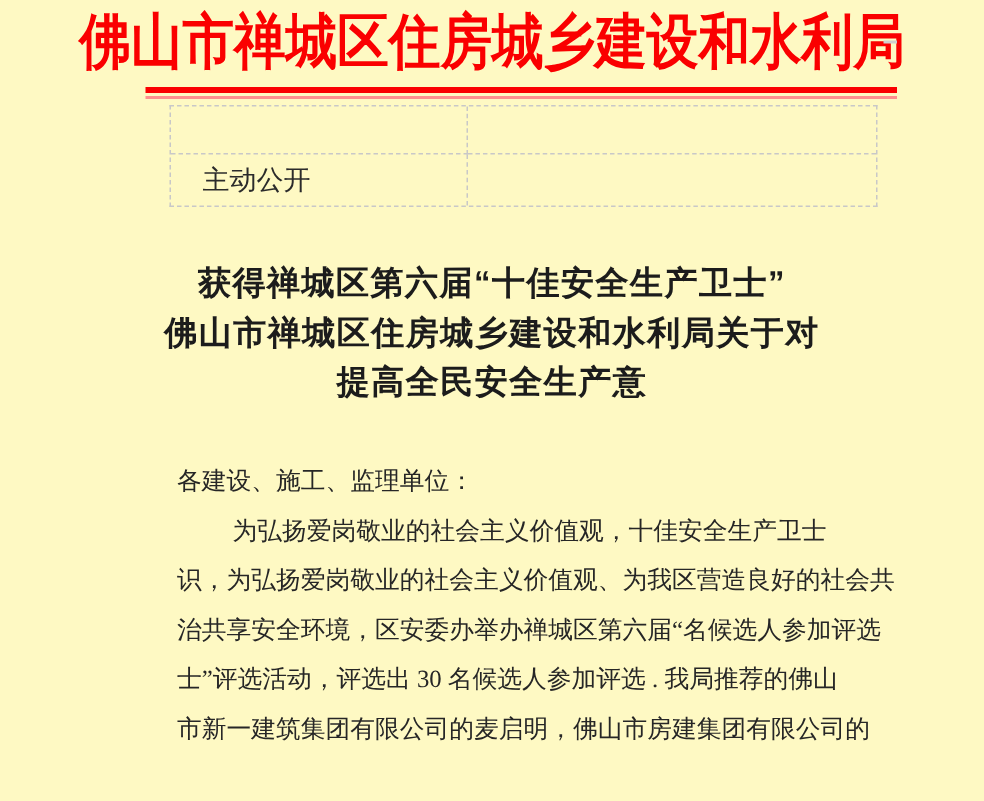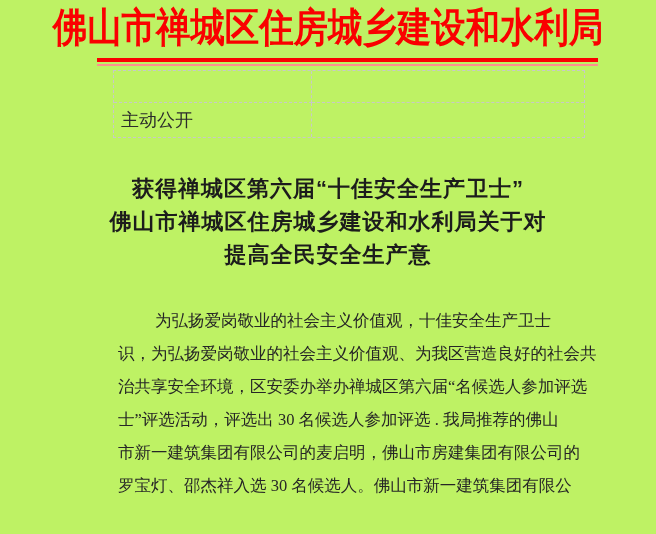--- a/index.html
+++ b/index.html
@@ -4,21 +4,21 @@
 <style>
   html, body {
     margin: 0;
     padding: 0;
     background: #ffffff;
   }
   .page {
     position: relative;
     width: 656px;
     height: 534px;
-    background: #bef264;
+    background: #fef9c3;
     overflow: hidden;
     font-family: "Liberation Serif", "DejaVu Serif", serif;
   }
   
   .org-name {
     position: absolute;
     top: 4px;
     left: 0;
     width: 100%;
     text-align: center;
@@ -72,20 +72,21 @@
   }
   .br { border-right: 1px dashed #c8c8c8; }
   .bb { border-bottom: 1px dashed #c8c8c8; }
   .cell-label {
     display: flex;
     align-items: center;
     padding-left: 7px;
     font-family: Liberation Serif, serif;
     font-size: 18px;
     color: #2b2b2b;
+    margin-left: 14px;
   }
   
   .doc-title {
     position: absolute;
     left: 0;
     top: 172px;
     width: 100%;
     text-align: center;
     font-weight: bold;
     color: #1c1c1c;
@@ -126,21 +127,21 @@
     <div class="meta-cell"></div>
   </div>
 
   <div class="doc-title">
     <div class="t-line">获得禅城区第六届“十佳安全生产卫士”</div>
     <div class="t-line">佛山市禅城区住房城乡建设和水利局关于对</div>
     <div class="t-line">提高全民安全生产意</div>
   </div>
 
   <div class="doc-body">
+    <div class="body-line">各建设、施工、监理单位：</div>
     <div class="body-line indent">为弘扬爱岗敬业的社会主义价值观，十佳安全生产卫士</div>
     <div class="body-line">识，为弘扬爱岗敬业的社会主义价值观、为我区营造良好的社会共</div>
     <div class="body-line">治共享安全环境，区安委办举办禅城区第六届“名候选人参加评选</div>
     <div class="body-line">士”评选活动，评选出 30 名候选人参加评选 . 我局推荐的佛山</div>
     <div class="body-line">市新一建筑集团有限公司的麦启明，佛山市房建集团有限公司的</div>
-    <div class="body-line">罗宝灯、邵杰祥入选 30 名候选人。佛山市新一建筑集团有限公</div>
   </div>
 
 </div>
 
 </body></html>

